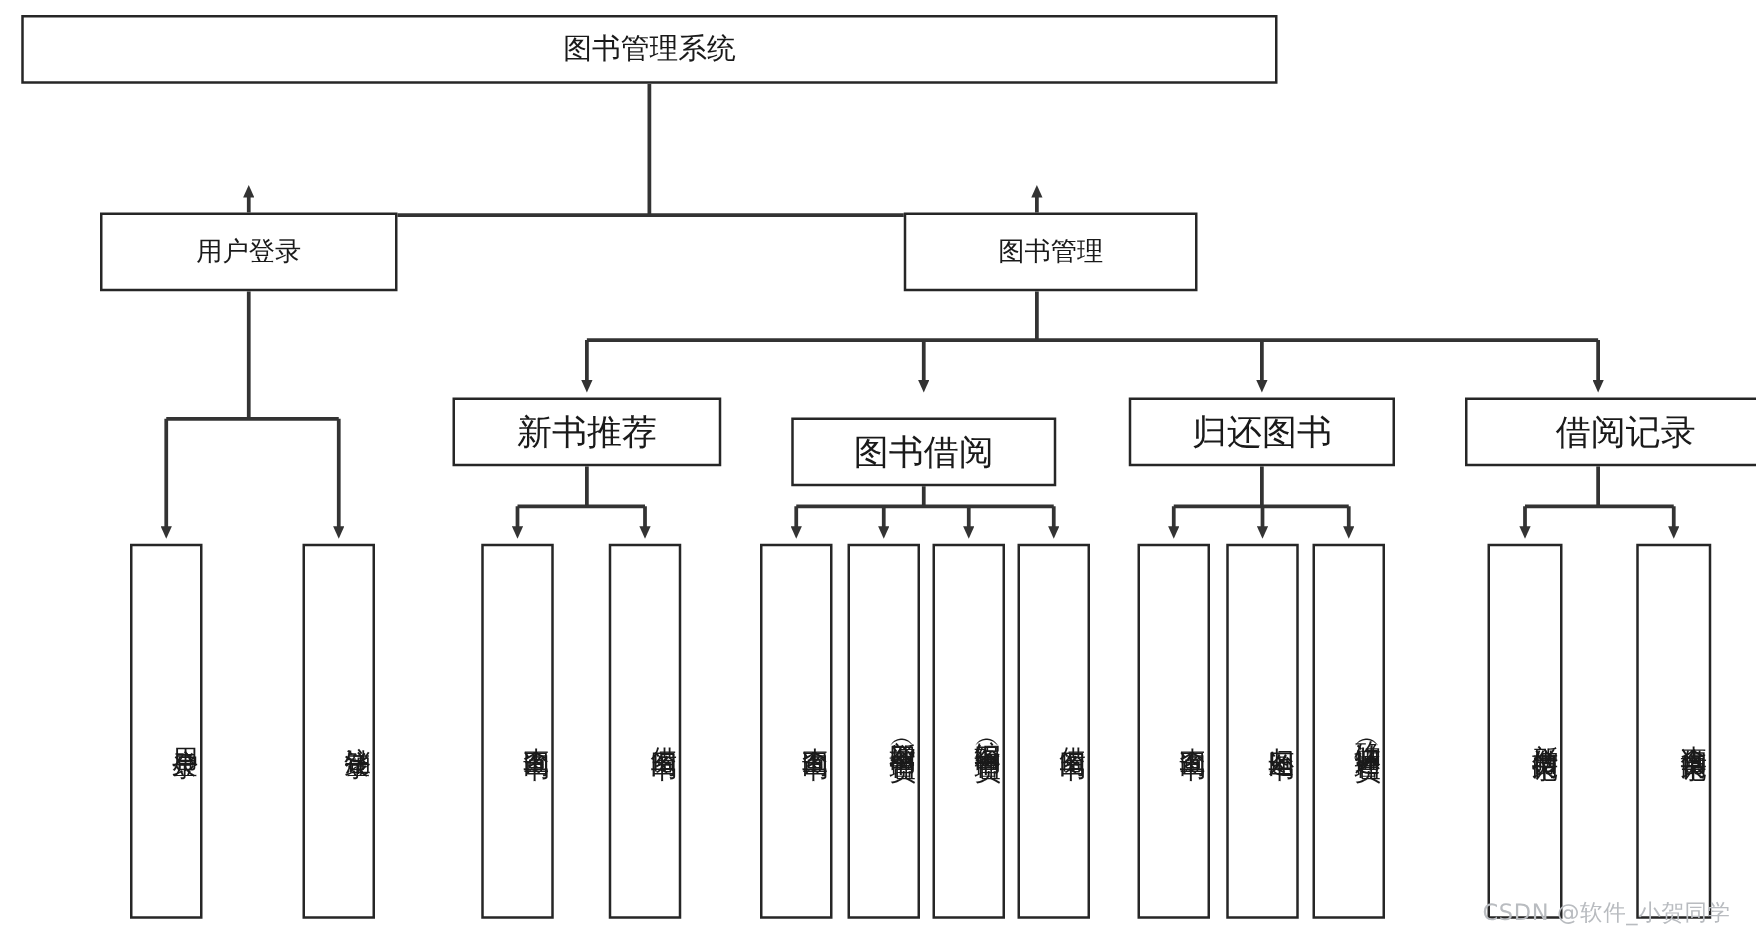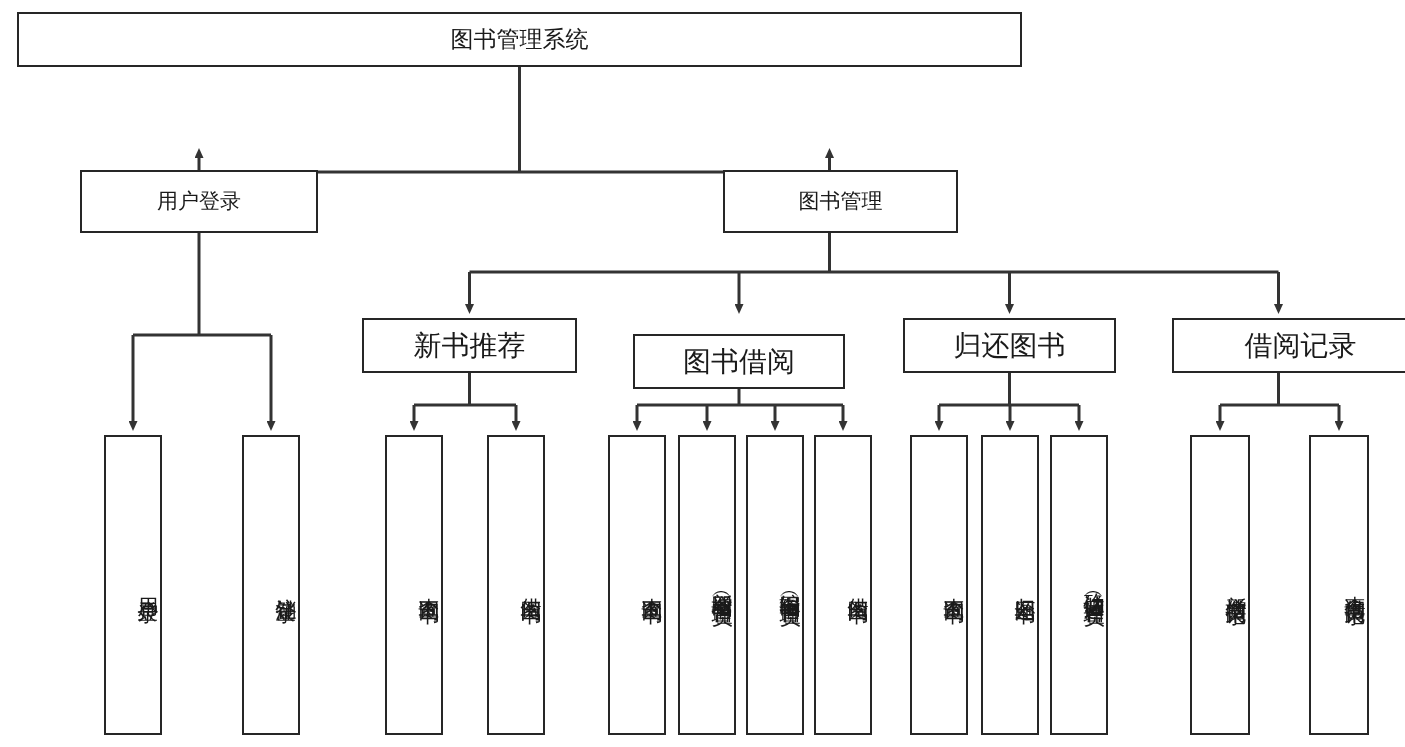--- a/index.html
+++ b/index.html
@@ -176,13 +176,14 @@
         <span class="node-label">确认归还（管理员）</span>
       </div>
       <div class="node leaf" style="left: 1190px; top: 435px; width: 60px; height: 300px;">
         <span class="node-label">新增借阅记录</span>
       </div>
       <div class="node leaf" style="left: 1309px; top: 435px; width: 60px; height: 300px;">
         <span class="node-label">查询借阅记录</span>
       </div>
     </div>
 
+  <div id="watermark" style="left: 1186px; top: 718px; color: rgb(185, 188, 192);">CSDN @软件_小贺同学</div>
 </div>
 
 </body></html>

